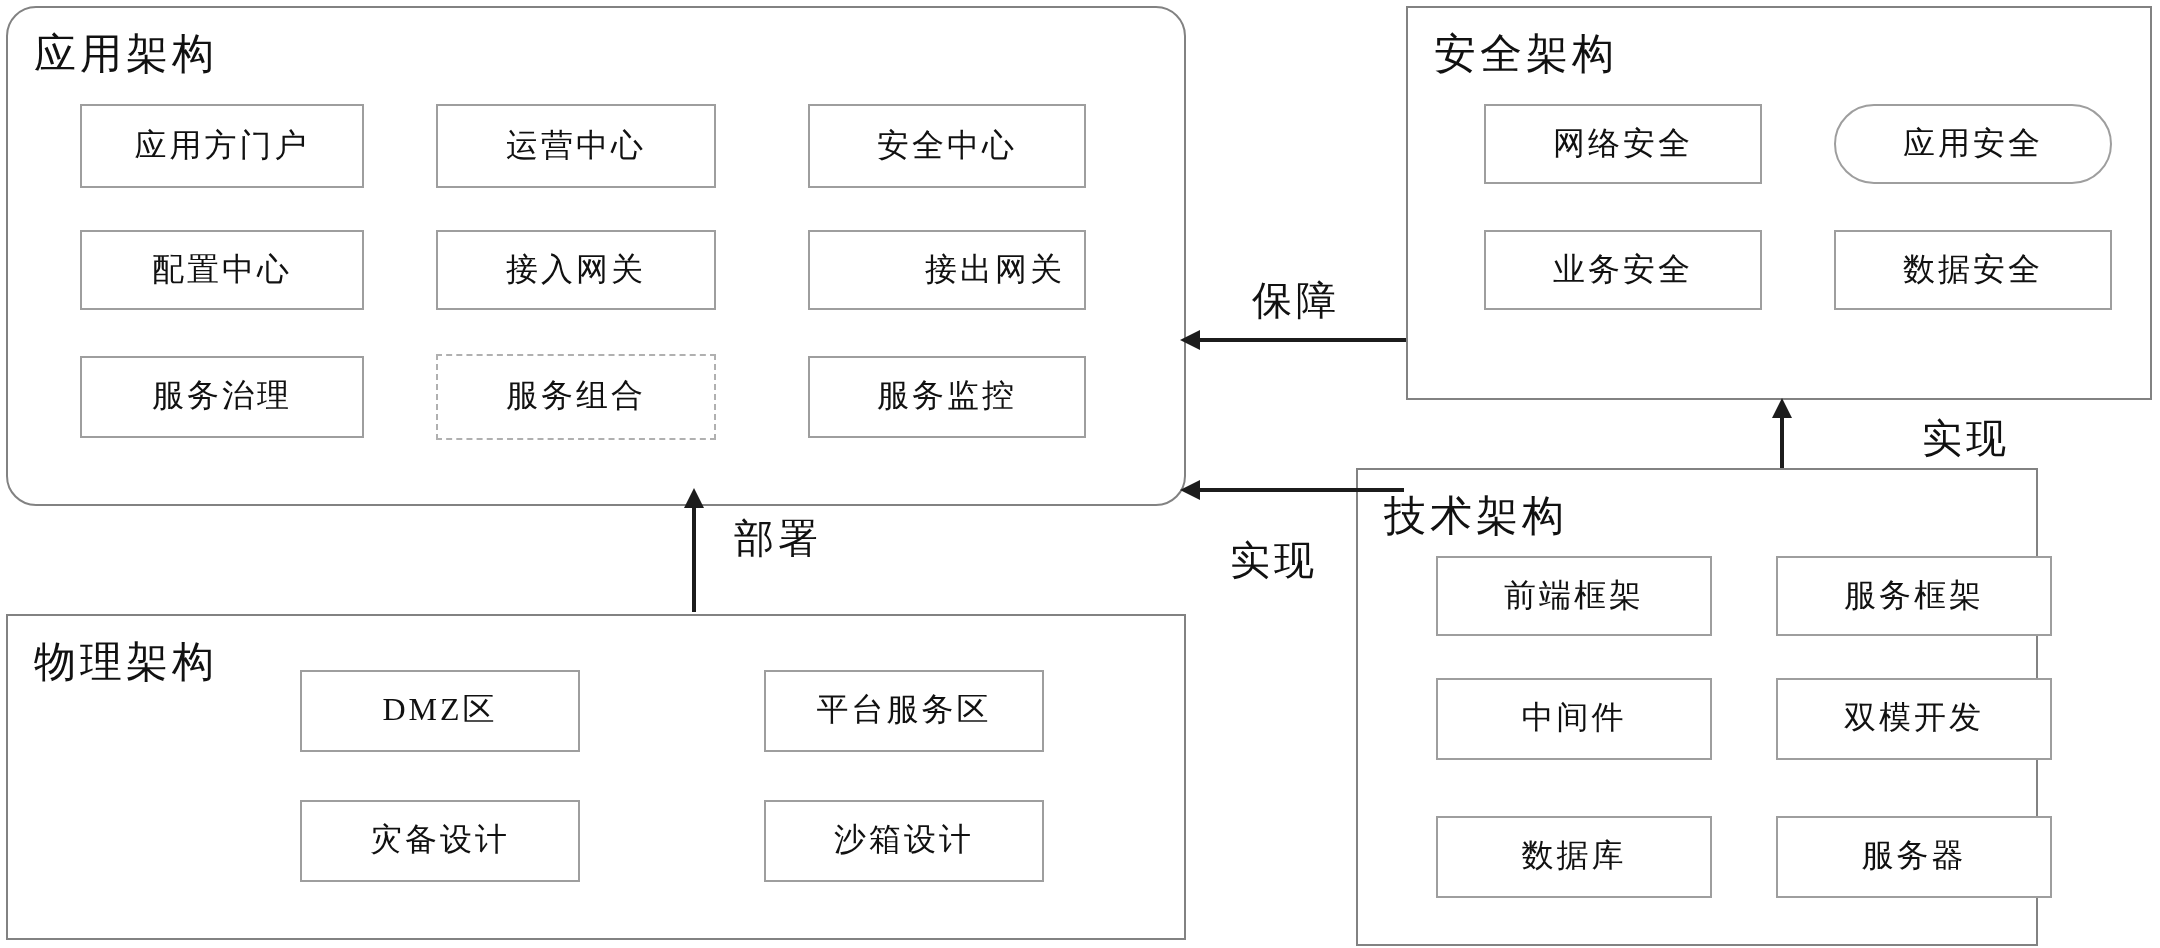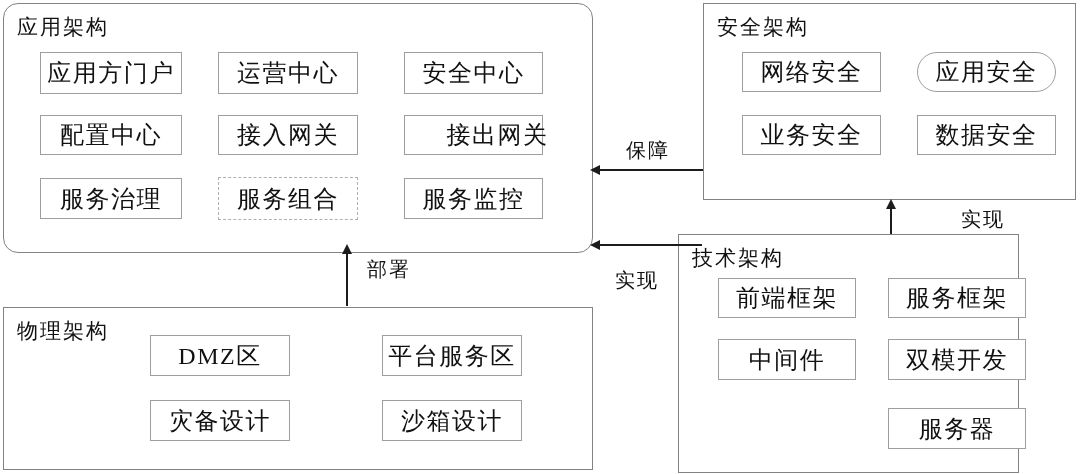--- a/index.html
+++ b/index.html
@@ -12,21 +12,21 @@
     position:absolute;border:1.5px solid #828282;background:#ffffff;
     box-sizing:border-box;
   }
   .gtitle{
     position:absolute;left:13px;top:9px;font-size:21px;letter-spacing:2px;
     white-space:nowrap;color:#111;
   }
   .node{
     position:absolute;border:1px solid #9e9e9e;background:#ffffff;
     box-sizing:border-box;display:flex;align-items:center;justify-content:center;
-    font-size:24px;letter-spacing:1.5px;white-space:nowrap;color:#111;
+    font-size:16px;letter-spacing:1.5px;white-space:nowrap;color:#111;
   }
   .node.dashed{border:1.2px dashed #b0b0b0;}
   .hline{position:absolute;height:1.5px;background:#1c1c1c;}
   .vline{position:absolute;width:1.5px;background:#1c1c1c;}
   .head-left{
     position:absolute;width:0;height:0;
     border-top:5px solid transparent;border-bottom:5px solid transparent;
     border-right:10px solid #1c1c1c;
   }
   .head-up{
@@ -71,20 +71,21 @@
     <div class="node" style="left:146px;top:92px;width:140px;height:41px;">灾备设计</div>
     <div class="node" style="left:378px;top:92px;width:140px;height:41px;">沙箱设计</div>
   </section>
 
   <section class="group" style="left:678px;top:234px;width:341px;height:239px;">
     <div class="gtitle">技术架构</div>
     <div class="node" style="left:39px;top:43px;width:138px;height:40px;">前端框架</div>
     <div class="node" style="left:209px;top:43px;width:138px;height:40px;">服务框架</div>
     <div class="node" style="left:39px;top:104px;width:138px;height:41px;">中间件</div>
     <div class="node" style="left:209px;top:104px;width:138px;height:41px;">双模开发</div>
+    <div class="node" style="left:39px;top:173px;width:138px;height:41px;">数据库</div>
     <div class="node" style="left:209px;top:173px;width:138px;height:41px;">服务器</div>
   </section>
 
   <div class="hline" style="left:599px;top:169px;width:104px;"></div>
   <div class="head-left" style="left:590px;top:165px;"></div>
   <div class="alabel" style="left:626px;top:137px;">保障</div>
 
   <div class="hline" style="left:599px;top:244px;width:103px;"></div>
   <div class="head-left" style="left:590px;top:240px;"></div>
   <div class="alabel" style="left:615px;top:267px;">实现</div>

